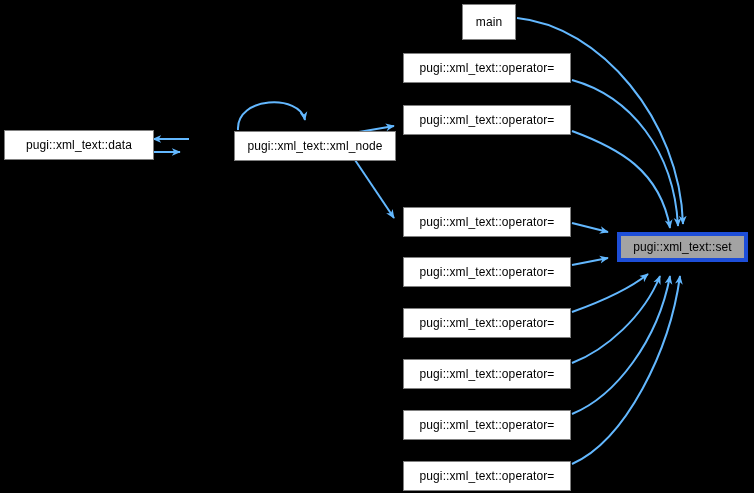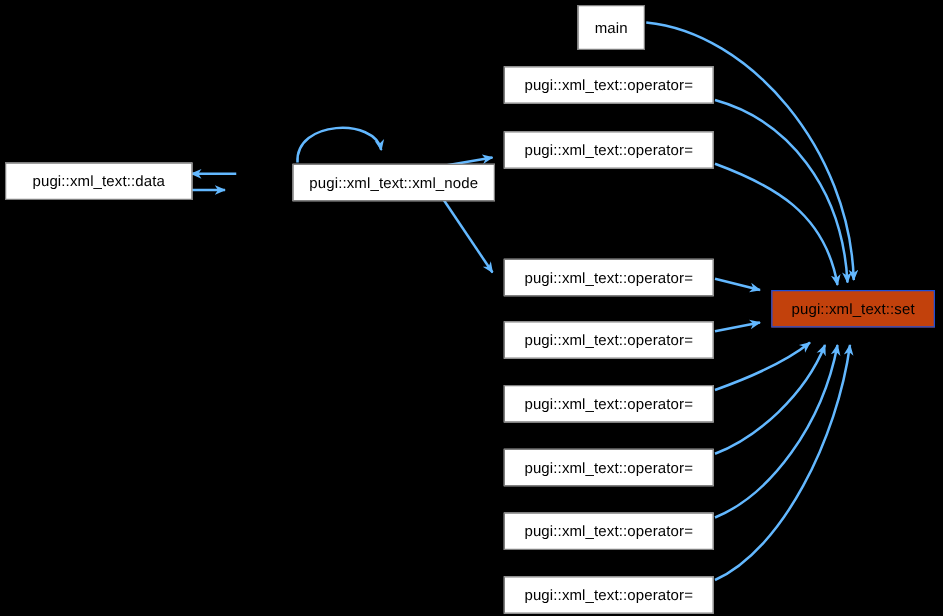--- a/index.html
+++ b/index.html
@@ -31,22 +31,22 @@
     color: #000000;
     font-size: 12px;
     line-height: 1;
     display: flex;
     align-items: center;
     justify-content: center;
     white-space: nowrap;
     letter-spacing: 0.1px;
   }
   .node.highlight {
-    background: #c2410c;
-    border: 1px solid #1d4ed8;
+    background: #a3a3a3;
+    border: 4px solid #1d4ed8;
   }
   .node-label {
     display: block;
     padding: 0 6px;
   }
 </style>
 </head>
 <body>
 
 <div id="canvas">

